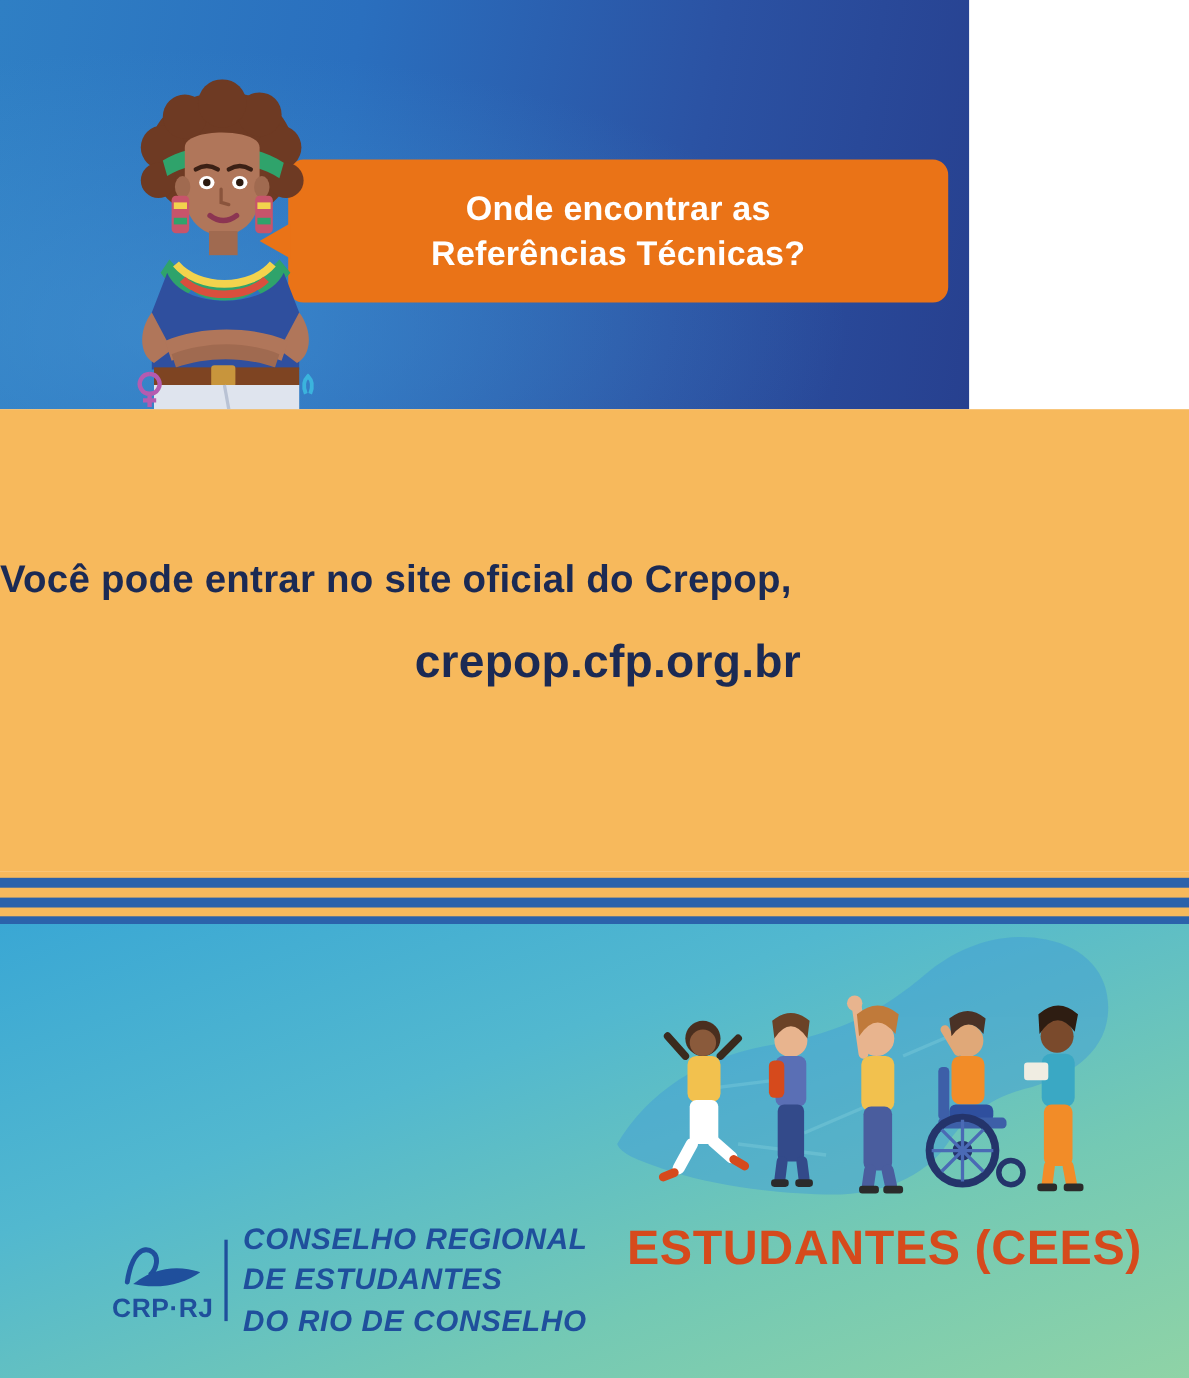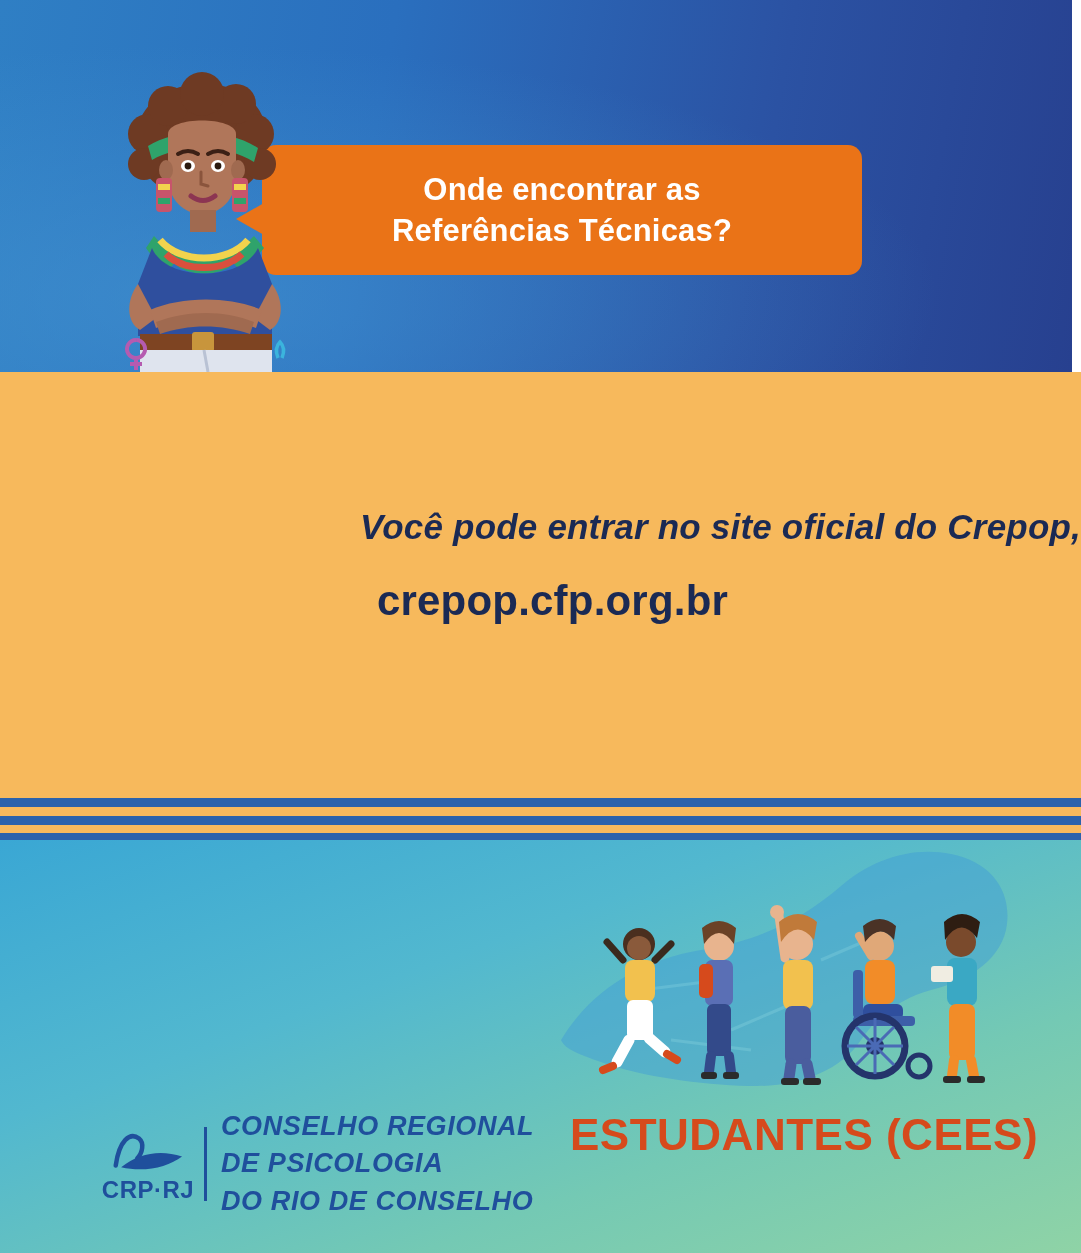--- a/index.html
+++ b/index.html
@@ -14,21 +14,21 @@
     position: relative;
     width: 1081px;
     height: 1253px;
     overflow: hidden;
   }
 
   
   .top-section {
     position: absolute;
     left: 0; top: 0;
-    width: 1072px;
+    width: 881px;
     height: 372px;
     background: linear-gradient(100deg, #2f7fc4 0%, #2a6fbe 35%, #2b52a3 70%, #27408f 100%);
     overflow: hidden;
   }
   .top-section::after {
     content: "";
     position: absolute;
     left: 0; top: 0; right: 0; bottom: 0;
     background: radial-gradient(ellipse at 18% 80%, rgba(70,150,210,0.55) 0%, rgba(70,150,210,0) 60%);
   }
@@ -83,26 +83,25 @@
     left: 0; top: 372px;
     width: 1081px;
     height: 420px;
     background: #f7b95c;
   }
   .mid-text {
     position: absolute;
     left: 0;
     top: 135px;
     width: 100%;
-    text-align: right;
+    text-align: left;
     color: #1b2a54;
     font-size: 35px;
     font-weight: bold;
     letter-spacing: 0.2px;
-    font-style: italic;
   }
   .mid-url {
     position: absolute;
     left: 0;
     top: 205px;
     width: 100%;
     text-align: center;
     color: #1b2a54;
     font-size: 42px;
     font-weight: bold;
@@ -376,19 +375,19 @@
       <div class="crp-mark">
         <svg viewBox="0 0 100 58" width="100" height="52">
           <path d="M14 44 C18 16 30 6 40 14 C46 19 44 30 38 36" stroke="#1f4f9c" stroke-width="5" fill="none" stroke-linecap="round"></path>
           <path d="M20 46 C40 30 64 26 88 34 C72 46 46 52 20 46 Z" fill="#1f4f9c"></path>
         </svg>
         <div class="crp-mark-text">CRP·RJ</div>
       </div>
       <div class="crp-divider"></div>
       <div class="crp-words">
         <div class="w1">CONSELHO REGIONAL</div>
-        <div class="w2">DE PSICOLOGIA</div>
+        <div class="w2">DE ESTUDANTES</div>
         <div class="w3">DO RIO DE CONSELHO</div>
       </div>
     </div>
 
   </div>
 </div>
 
 </body></html>

